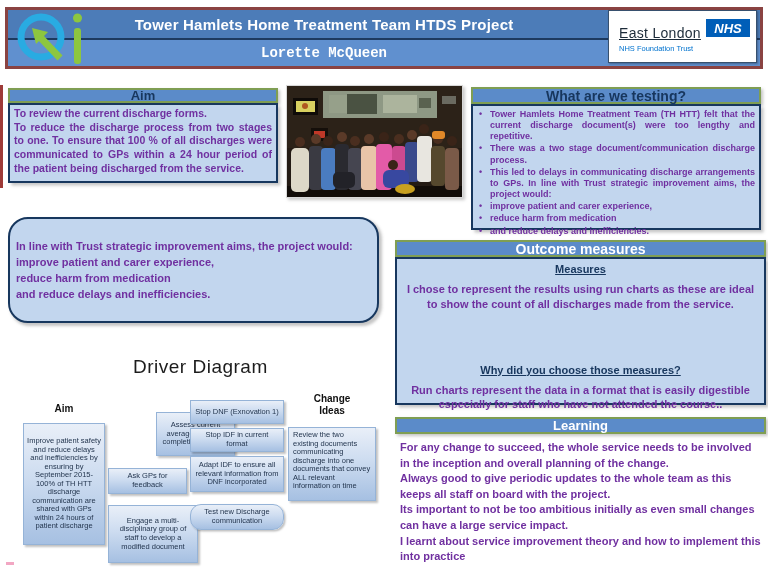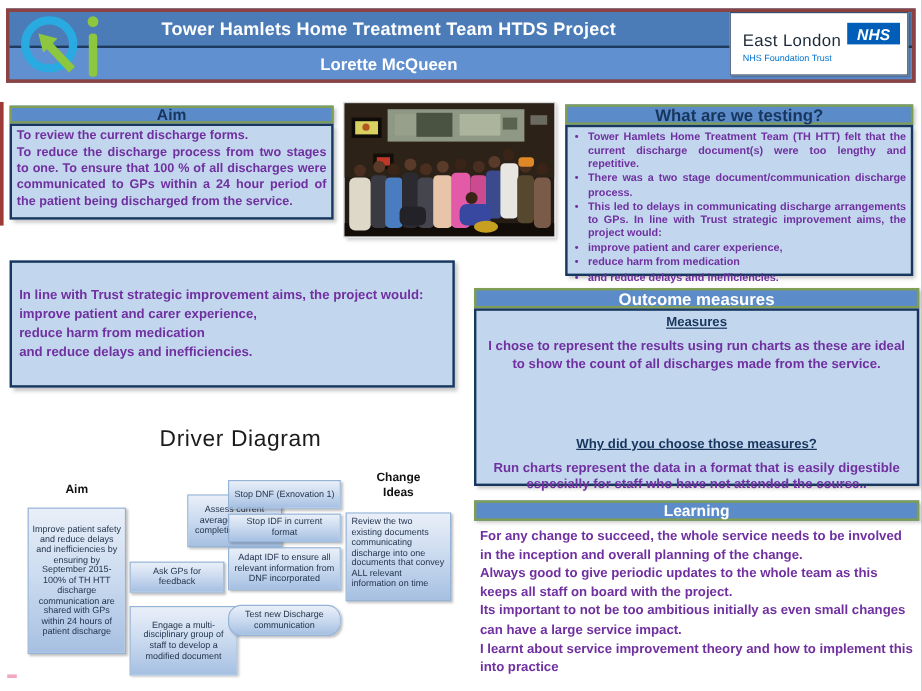--- a/index.html
+++ b/index.html
@@ -3,27 +3,27 @@
 <meta charset="utf-8">
 <style>
   html,body{margin:0;padding:0;}
   body{font-family:"Liberation Sans",sans-serif;background:#888;}
   #poster{position:relative;width:768px;height:576px;background:#ffffff;overflow:hidden;margin:0 auto;}
   .abs{position:absolute;box-sizing:border-box;}
 
   
   .banner{left:5px;top:7px;width:758px;height:62px;border:3px solid #8a4342;background:#4c7cb8;}
   .banner-row1{position:absolute;left:0;top:0;width:100%;height:28px;background:#4c7cb8;border-bottom:2px solid #1d3a5f;display:flex;align-items:center;justify-content:center;}
-  .banner-row2{position:absolute;left:0;top:30px;width:100%;height:26px;background:#6090cf;display:flex;align-items:center;justify-content:center;}
+  .banner-row2{position:absolute;left:0;top:30px;width:100%;height:26px;background:#6090cf;display:flex;align-items:center;justify-content:center;font-family:Liberation Mono, monospace;}
   .banner-title{color:#fff;font-weight:bold;font-size:15px;letter-spacing:.2px;padding-right:120px;}
   .banner-author{color:#fff;font-weight:bold;font-size:14px;padding-right:120px;}
 
   .qi-logo{left:14px;top:10px;width:80px;height:58px;}
   .nhs-box{left:608px;top:10px;width:149px;height:53px;background:#fff;border:1px solid #37506e;box-shadow:1px 1px 2px rgba(0,0,0,.3);}
-  .nhs-org{position:absolute;left:10px;top:14px;font-size:14px;color:#1c2b39;letter-spacing:.3px;}
+  .nhs-org{position:absolute;left:10px;top:14px;font-size:14px;color:#1c2b39;letter-spacing:.3px;text-decoration:underline;}
   .nhs-brand{position:absolute;right:6px;top:8px;width:44px;height:18px;background:#005eb8;color:#fff;font-weight:bold;font-style:italic;font-size:13px;display:flex;align-items:center;justify-content:center;}
   .nhs-trust{position:absolute;left:10px;top:33px;font-size:7.5px;color:#0072ce;}
 
   
   .sec-head{background:#5b8bc9;border:2px solid #7f9e53;display:flex;align-items:center;justify-content:center;font-weight:bold;box-shadow:2px 2px 3px rgba(90,90,90,.35);}
   .head-navy{color:#17365d;font-size:13px;}
   .head-white{color:#ffffff;font-size:13px;}
   .sec-body{background:#c2d6ee;border:2px solid #17375e;color:#7030a0;font-weight:bold;box-shadow:2.5px 2.5px 3px rgba(90,90,90,.35);}
   .pre{white-space:pre-line;}
 
@@ -151,21 +151,21 @@
     <ul class="bullets">
       <li>Tower Hamlets Home Treatment Team (TH HTT) felt that the current discharge document(s) were too lengthy and repetitive.</li>
       <li>There was a two stage document/communication discharge process.</li>
       <li>This led to delays in communicating discharge arrangements to GPs. In line with Trust strategic improvement aims, the project would:</li>
       <li>improve patient and carer experience,</li>
       <li>reduce harm from medication</li>
       <li>and reduce delays and inefficiencies.</li>
     </ul>
   </div>
 
-  <div class="abs sec-body why-body pre" style="left:8px;top:217px;width:371px;height:106px;">In line with Trust strategic improvement aims, the project would:
+  <div class="abs sec-body why-body pre" style="left:8px;top:217px;width:371px;height:106px;border-radius:20px;">In line with Trust strategic improvement aims, the project would:
 improve patient and carer experience,
 reduce harm from medication
 and reduce delays and inefficiencies.</div>
 
   <div class="abs sec-head head-white" style="left:395px;top:240px;width:371px;height:17px;font-size:14px;">
     <span>Outcome measures</span>
   </div>
   <div class="abs sec-body" style="left:395px;top:257px;width:371px;height:148px;font-weight:bold;">
     <div class="outcome-body mini-title">Measures</div>
     <div class="outcome-body">I chose to represent the results using run charts as these are ideal to show the count of all discharges made from the service.</div>

